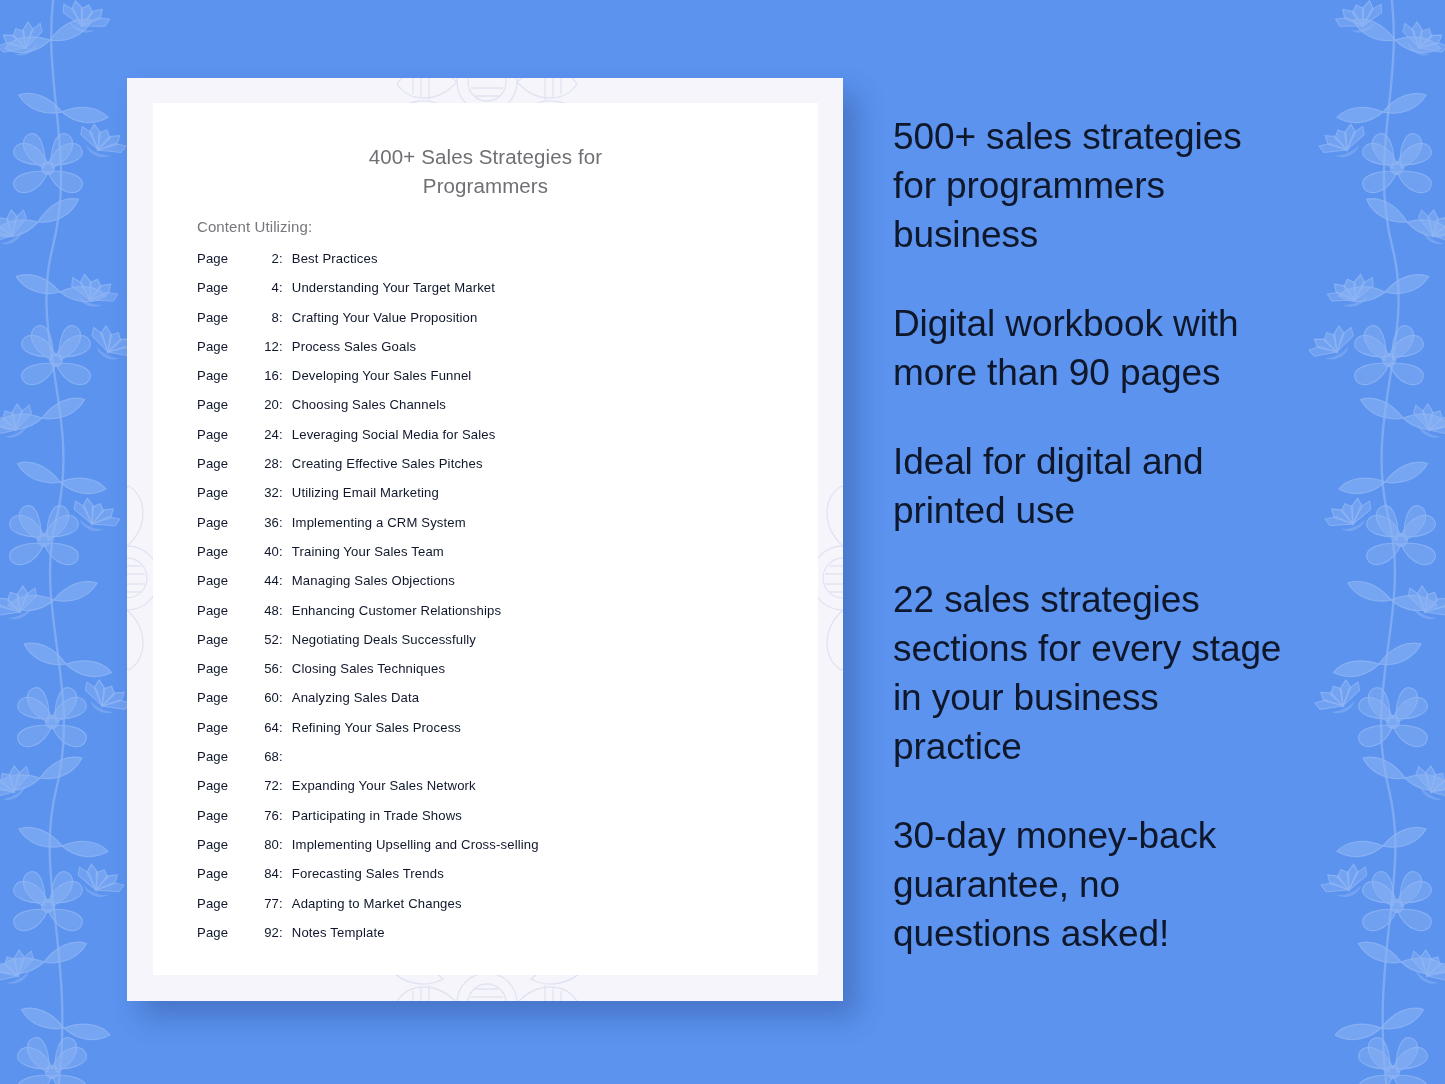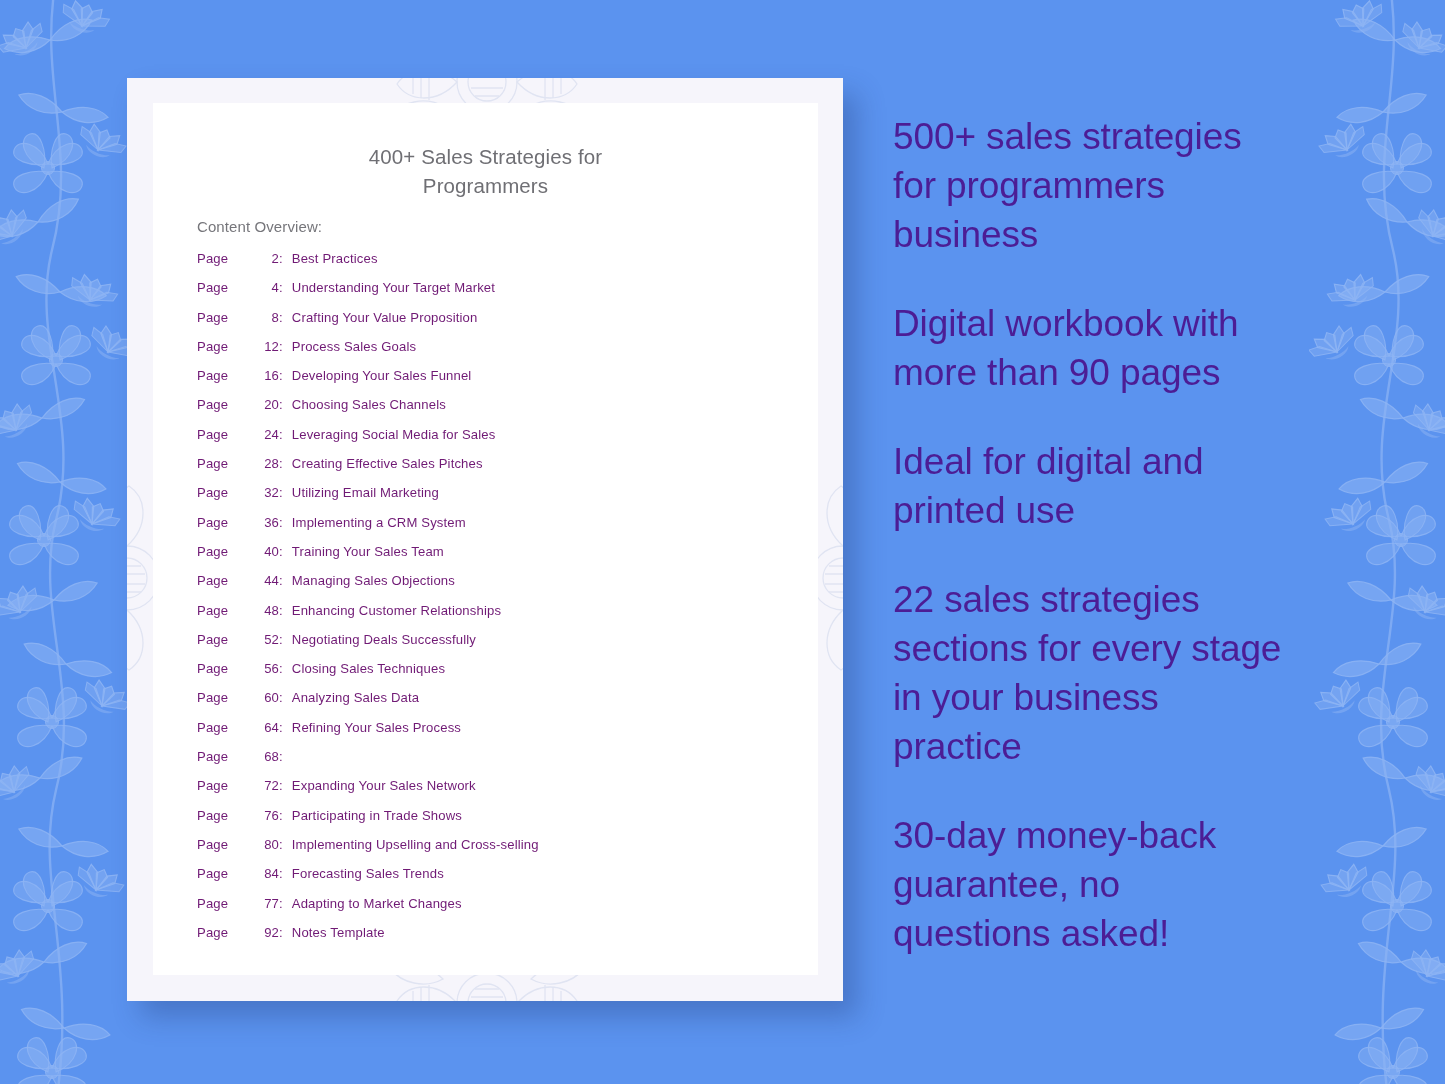--- a/index.html
+++ b/index.html
@@ -94,21 +94,21 @@
     position: absolute;
     left: 44px;
     top: 148px;
     width: 600px;
   }
   .toc-row {
     display: flex;
     align-items: baseline;
     height: 29.3px;
     font-size: 13.1px;
-    color: #701a75;
+    color: #0f172a;
     letter-spacing: .15px;
   }
   .toc-page {
     display: inline-block;
     width: 60px;
     text-align: left;
     white-space: pre;
     flex: 0 0 auto;
   }
   .toc-num {
@@ -124,21 +124,21 @@
   .toc-title { flex: 1 1 auto; }
 
   
   #promo {
     position: absolute;
     left: 893px;
     top: 112px;
     width: 470px;
   }
   .promo-block {
-    color: #4c1d95;
+    color: #0f172a;
     font-size: 37px;
     line-height: 49px;
     font-weight: 400;
     letter-spacing: -.1px;
     margin-bottom: 40px;
     white-space: pre-line;
   }
   .promo-block:last-child { margin-bottom: 16px; }
 </style>
 </head>
@@ -429,21 +429,21 @@
         <path d="M52,104 C34,90 12,88 4,100 C14,114 36,116 52,104 Z"></path>
         <path d="M52,156 C34,170 12,172 4,160 C14,146 36,144 52,156 Z"></path>
         <path d="M58,118 l28,0 M54,126 l36,0 M54,136 l36,0 M58,144 l28,0"></path>
         <path d="M30,110 l0,40 M22,114 l0,32 M14,118 l0,24"></path>
       </g>
     </svg>
 
     <div id="page">
       <div id="doc-title">400+ Sales Strategies for
 Programmers</div>
-      <div id="overview-label">Content Overview:</div>
+      <div id="overview-label">Content Utilizing:</div>
       <div id="toc">
           <div class="toc-row">
             <span class="toc-page">Page</span>
             <span class="toc-num">2</span>
             <span class="toc-colon">:</span>
             <span class="toc-title">Best Practices</span>
           </div>
           <div class="toc-row">
             <span class="toc-page">Page</span>
             <span class="toc-num">4</span>

